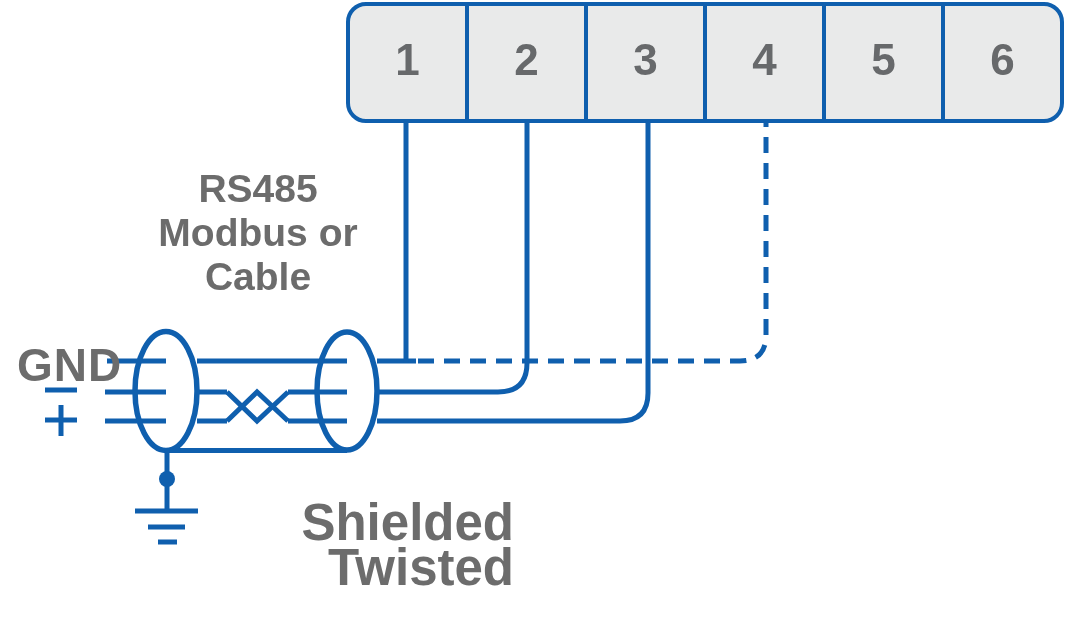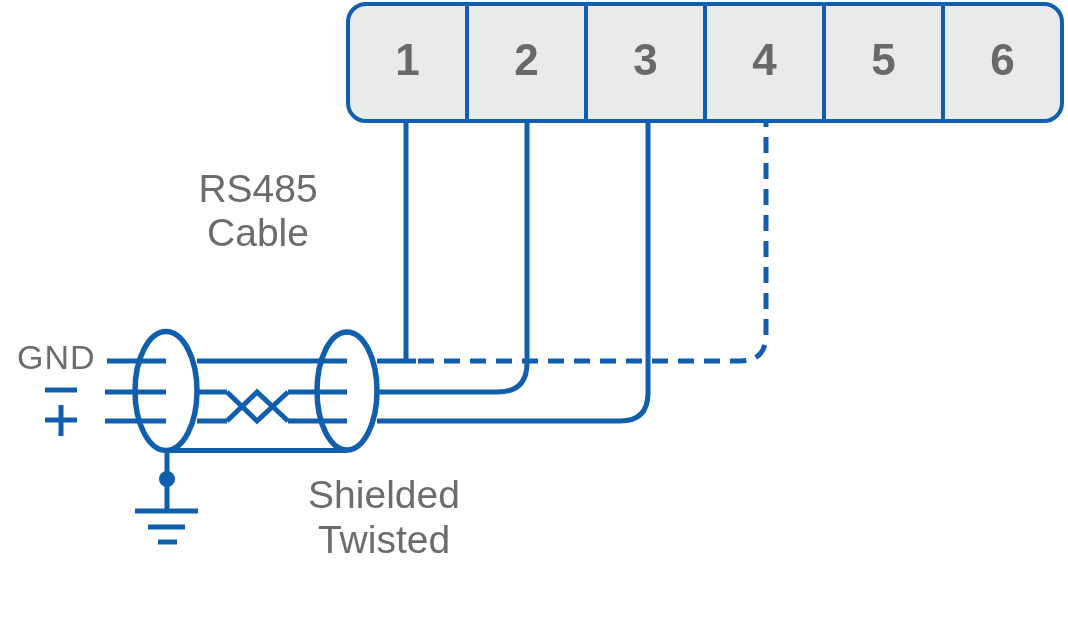--- a/index.html
+++ b/index.html
@@ -23,26 +23,26 @@
     font-size:44px;font-weight:700;color:var(--digit-gray);
     transform:translateY(-3px);
   }
   
   svg.wiring{position:absolute;left:0;top:0;}
   .wire{stroke:var(--wire-blue);stroke-width:5;fill:none;}
   .wire-dashed{stroke:var(--wire-blue);stroke-width:5;fill:none;stroke-dasharray:16 10;}
   .cable-outline{stroke:var(--wire-blue);stroke-width:5.5;fill:none;}
   .dot{fill:var(--wire-blue);}
   
-  .label{position:absolute;color:var(--label-gray);font-weight:400;}
-  .gnd-label{left:17px;top:338px;font-size:34px;letter-spacing:1px;}
+  .label{position:absolute;color:var(--label-gray);font-weight:700;}
+  .gnd-label{left:17px;top:338px;font-size:46px;letter-spacing:1px;}
   .bus-label{left:128px;top:167px;width:260px;text-align:center;
              font-size:39px;line-height:44px;}
-  .cable-label{left:254px;top:472px;width:260px;text-align:center;
-               font-size:39px;line-height:45px;}
+  .cable-label{left:254px;top:500px;width:260px;text-align:right;
+               font-size:51px;line-height:45px;}
 </style>
 </head>
 <body>
 
 <div class="stage">
 
   <div class="terminal-block">
     <div class="terminal-cell">
       <span>1</span>
     </div>
@@ -112,20 +112,21 @@
     <g>
       <line class="wire" x1="45" y1="420" x2="77" y2="420"></line>
       <line class="wire" x1="61" y1="405" x2="61" y2="436"></line>
     </g>
   </svg>
 
   <div class="label gnd-label">GND</div>
 
   <div class="label bus-label">
     <div>RS485</div>
+    <div>Modbus or</div>
     <div>Cable</div>
   </div>
 
   <div class="label cable-label">
     <div>Shielded</div>
     <div>Twisted</div>
   </div>
 
 </div>
 

